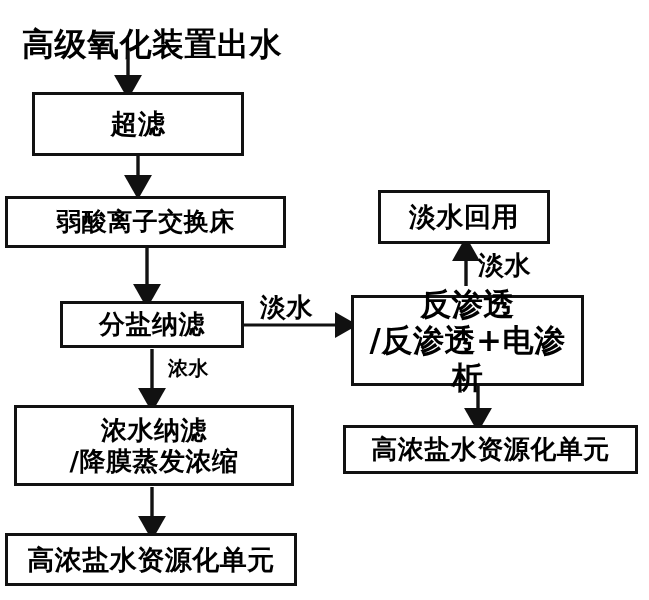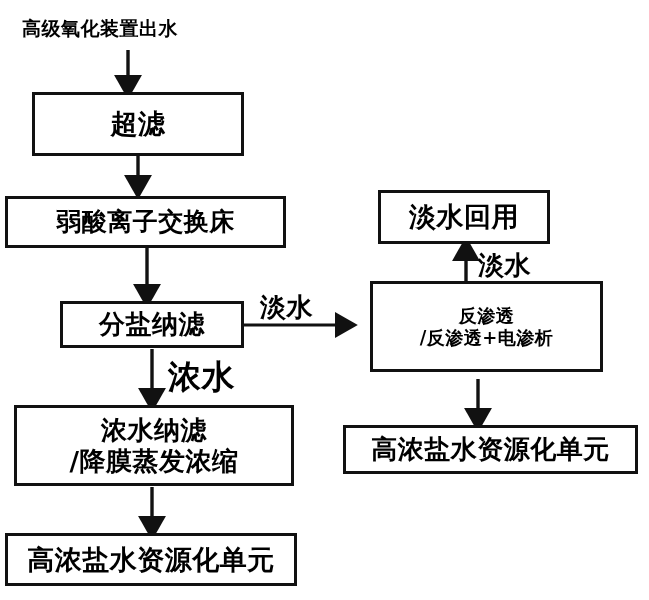--- a/index.html
+++ b/index.html
@@ -53,21 +53,21 @@
   .edge svg {
     display: block;
     overflow: visible;
   }
 </style>
 </head>
 <body>
 
 <div id="canvas">
 
-  <div class="free-label" style="left:22px; top:16px; font-size:19px;">高级氧化装置出水</div>
+  <div class="free-label" style="left:22px; top:23px; font-size:32px;">高级氧化装置出水</div>
 
   <div class="edge" style="left:0; top:0; width:649px; height:600px;">
     <svg width="649" height="600" viewBox="0 0 649 600">
       <defs>
         <marker id="ah" markerWidth="9" markerHeight="9" refX="3.2" refY="4.5" orient="auto" markerUnits="strokeWidth">
           <path d="M0,0.4 L7.2,4.5 L0,8.6 Z" fill="#111111"></path>
         </marker>
       </defs>
 
       <g>
@@ -122,28 +122,28 @@
   </div>
 
   <div class="node" style="left:5px; top:533px; width:292px; height:53px; font-size:27px;">
     <span class="node-text">高浓盐水资源化单元</span>
   </div>
 
   <div class="node" style="left:378px; top:190px; width:172px; height:54px; font-size:27px;justify-content:center;">
     <span class="node-text">淡水回用</span>
   </div>
 
-  <div class="node" style="left:351px; top:281px; width:233px; height:91px; font-size:18px;margin-left:19px;">
+  <div class="node" style="left:351px; top:295px; width:233px; height:91px; font-size:31px;">
     <span class="node-text">反渗透
 /反渗透+电渗析</span>
   </div>
 
   <div class="node" style="left:343px; top:425px; width:295px; height:49px; font-size:26px;">
     <span class="node-text">高浓盐水资源化单元</span>
   </div>
 
   <div class="free-label" style="left:260px; top:290px; font-size:26px;">淡水</div>
 
-  <div class="free-label" style="left:168px; top:355px; font-size:33px;">浓水</div>
+  <div class="free-label" style="left:168px; top:355px; font-size:20px;">浓水</div>
 
   <div class="free-label" style="left:478px; top:248px; font-size:26px;">淡水</div>
 
 </div>
 
 </body></html>

